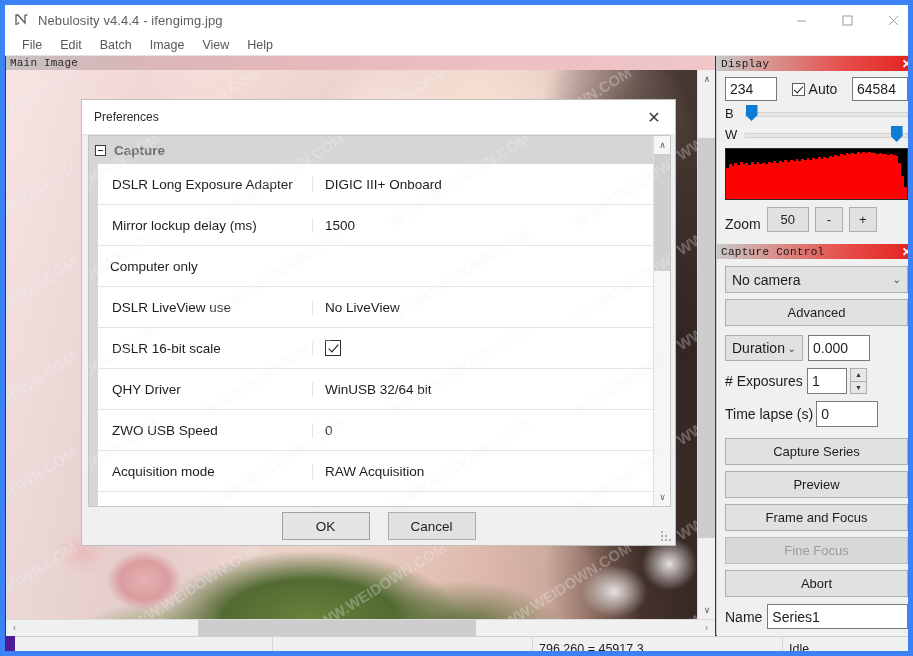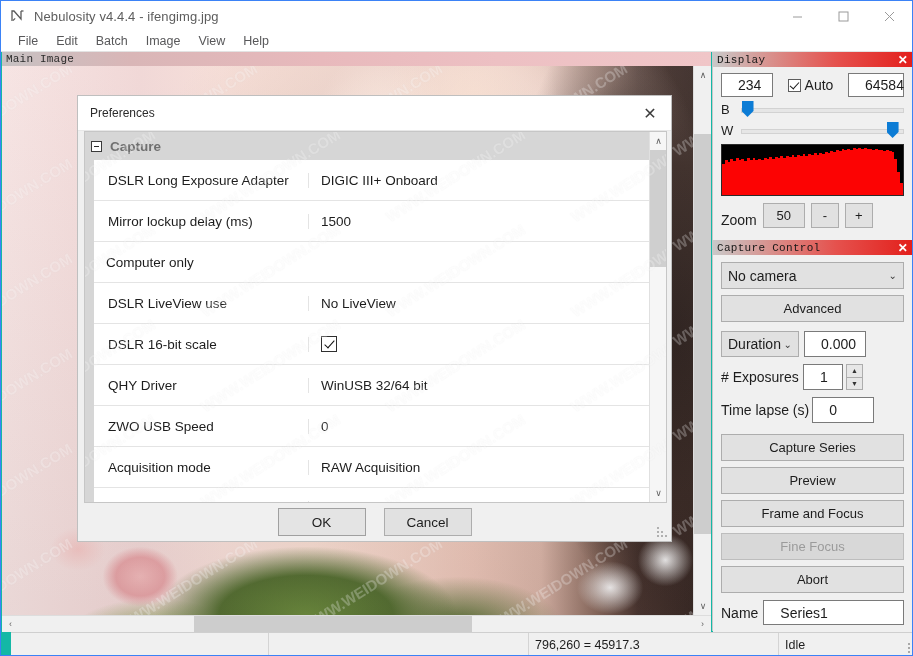--- a/index.html
+++ b/index.html
@@ -7,22 +7,22 @@
     margin: 0; padding: 0;
     width: 913px; height: 656px;
     overflow: hidden;
     font-family: "Liberation Sans", sans-serif;
     background: #ffffff;
   }
 
   #app {
     position: relative;
     width: 913px; height: 656px;
-    background: #14b8a6;
-    border: 1px solid #3b82f6;
+    background: #4c1d95;
+    border: 5px solid #3b82f6;
     overflow: hidden;
   }
 
   
   .titlebar {
     position: absolute; left: 0; top: 0; width: 911px; height: 30px;
     background: #ffffff;
     display: flex; align-items: center;
   }
   .app-icon {
@@ -162,21 +162,21 @@
   .panel-close {
     margin-left: auto; margin-right: 4px; color: #ffffff;
     font-size: 12px; font-weight: 700; line-height: 1;
     font-family: "Liberation Sans", sans-serif;
   }
   .panel-body { background: #f0f0f0; padding: 6px 8px 8px 8px; }
 
   .row { display: flex; align-items: center; }
   .tbox {
     border: 1px solid #7a7a7a; background: #fff; height: 24px;
-    font-size: 14px; color: #1d1d1d; padding: 0 16px;
+    font-size: 14px; color: #1d1d1d; padding: 0 4px;
     display: flex; align-items: center;
   }
   .chkwrap { display: flex; align-items: center; gap: 4px; }
   .chk {
     width: 13px; height: 13px; border: 1px solid #5d5d5d; background: #fff;
     position: relative; flex: none;
   }
   .chk.on::after {
     content: ""; position: absolute; left: 3px; top: 0px;
     width: 4px; height: 8px; border: solid #1a1a1a;

